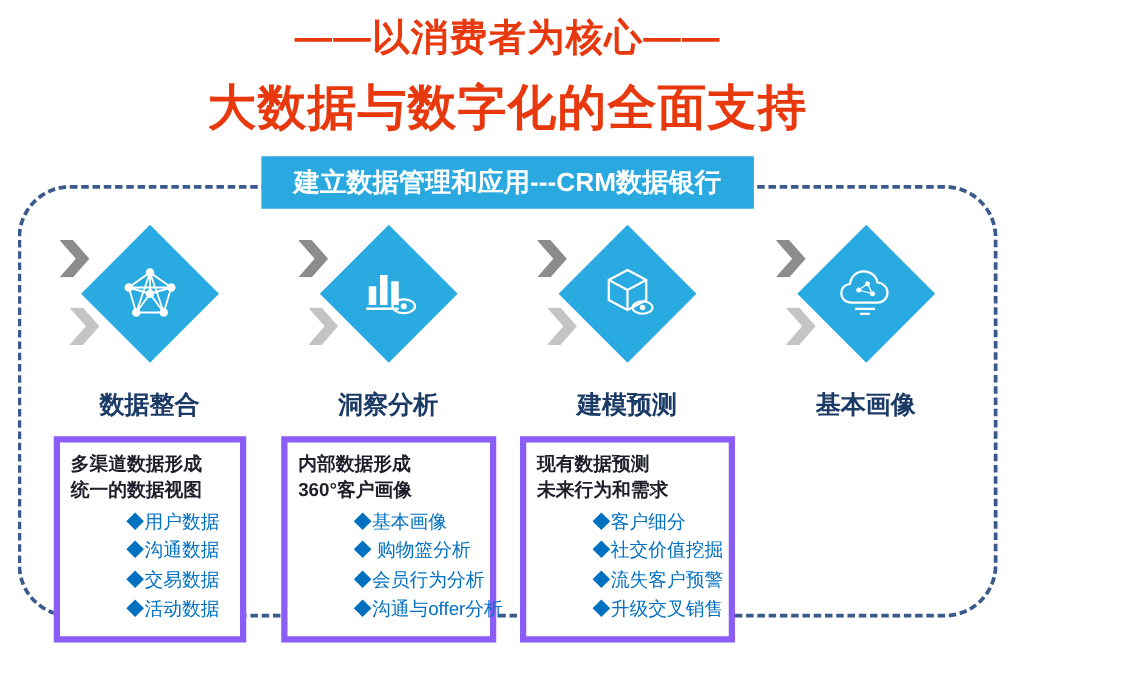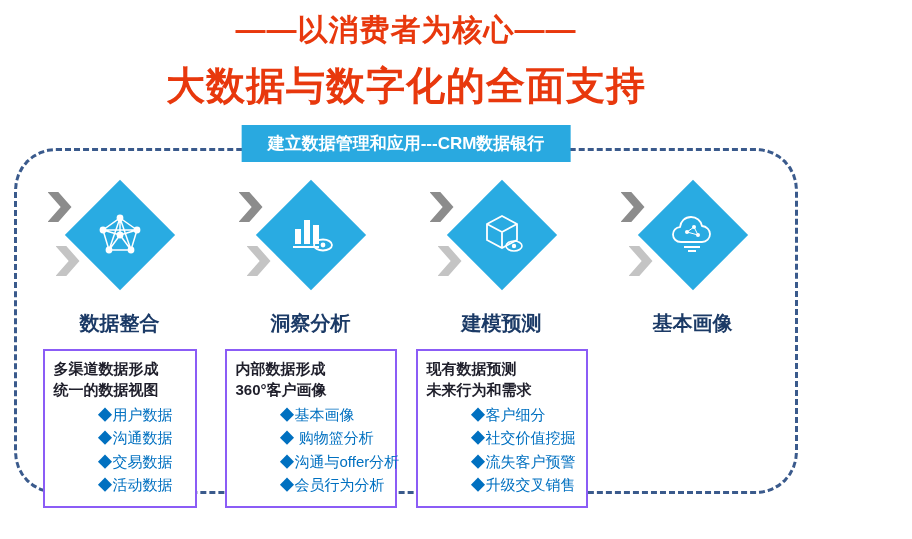--- a/index.html
+++ b/index.html
@@ -12,21 +12,21 @@
   .title .t1 { font-size:30px; font-weight:bold; letter-spacing:1px; }
   .title .t2 { font-size:39px; font-weight:bold; margin-top:8px; letter-spacing:1px; }
   
   .dashed-frame {
     position:absolute; left:14px; right:14px; top:148px; height:340px;
     border:3px dashed #3A5A8C; border-radius:42px; z-index:0;
   }
   
   .banner {
     position:absolute; top:125px; left:50%; transform:translateX(-50%);
-    background:#29A9E0; color:#ffffff; font-size:17px; font-weight:bold;
+    background:#29A9E0; color:#ffffff; font-size:21px; font-weight:bold;
     padding:7px 26px; z-index:3; white-space:nowrap;
   }
   
   .columns {
     position:absolute; top:168px; left:24px; right:24px;
     display:flex; justify-content:space-between; z-index:2;
   }
   .col { width:216px; display:flex; flex-direction:column; align-items:center; }
   .icon-area { position:relative; width:160px; height:134px; }
   .chevron {
@@ -39,21 +39,21 @@
     position:absolute; left:50%; top:50%;
     transform:translate(-50%,-50%) rotate(45deg);
     width:78px; height:78px; background:#29ABE2; z-index:1;
     display:flex; align-items:center; justify-content:center;
   }
   .diamond .icon { transform:rotate(-45deg); width:52px; height:52px; display:block; }
   .diamond .icon svg { display:block; width:52px; height:52px; }
   .heading { font-size:20px; font-weight:bold; color:#1B3A66; margin:8px 0 12px; }
   .info-box {
     position:relative; z-index:2; background:#ffffff;
-    border:2px solid #8b5cf6; width:172px; box-sizing:border-box;
+    border:5px solid #8b5cf6; width:172px; box-sizing:border-box;
     padding:7px 9px 10px;
   }
   .col:nth-child(1) .info-box { width:154px; }
   .box-title {
     font-size:15px; font-weight:bold; color:#1F1F2B;
     white-space:pre-line; line-height:1.4; margin-bottom:3px;
   }
   .items { list-style:none; margin:2px 0 0; padding:0; }
   .items li { font-size:15px; color:#0070C0; line-height:1.55; white-space:nowrap;margin-left:44px; }
 </style>
@@ -128,22 +128,22 @@
           </span>
         </div>
       </div>
       <div class="heading">洞察分析</div>
       <div class="info-box">
         <div class="box-title">内部数据形成
 360°客户画像</div>
         <ul class="items">
           <li>◆基本画像</li>
           <li>◆ 购物篮分析</li>
+          <li>◆会员行为分析</li>
           <li>◆沟通与offer分析</li>
-          <li>◆会员行为分析</li>
         </ul>
       </div>
     </div>
 
     <div class="col">
       <div class="icon-area">
         <div class="chevron c1"></div>
         <div class="chevron c2"></div>
         <div class="diamond">
           <span class="icon">

